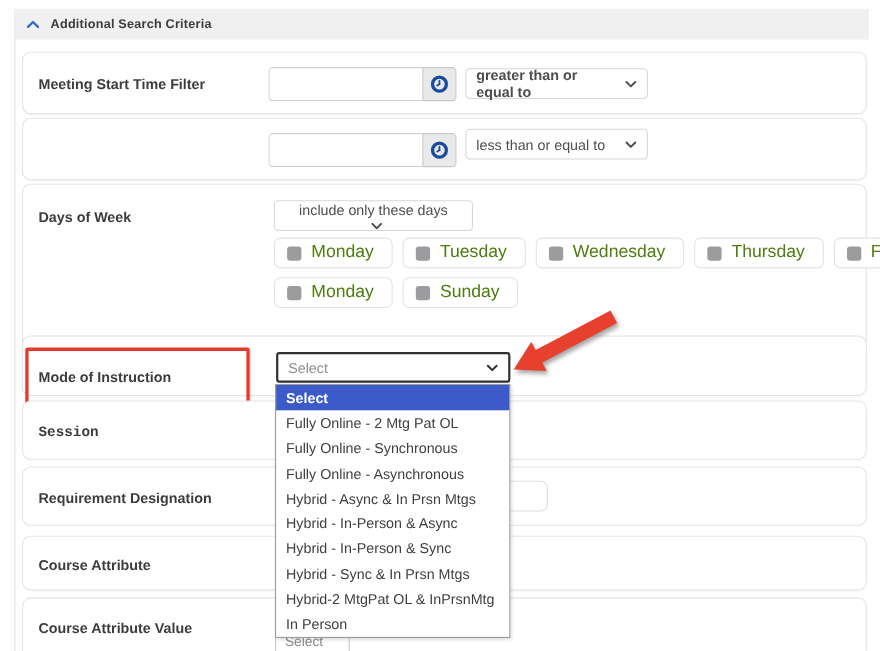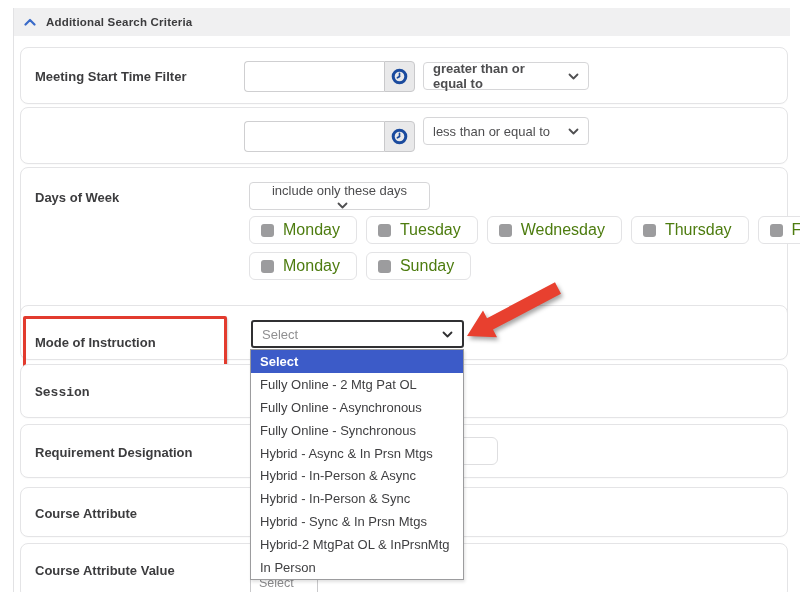--- a/index.html
+++ b/index.html
@@ -194,22 +194,22 @@
   </div>
 
   <div class="card" style="top:543px; height:56px;">
     <span class="row-label" style="top:19px;">Course Attribute Value</span>
   </div>
   <div class="partial-cav">Select</div>
 
   <div class="dropdown">
     <div class="opt opt-selected">Select</div>
     <div class="opt">Fully Online - 2 Mtg Pat OL</div>
+    <div class="opt">Fully Online - Synchronous</div>
     <div class="opt">Fully Online - Asynchronous</div>
-    <div class="opt">Fully Online - Synchronous</div>
     <div class="opt">Hybrid - Async &amp; In Prsn Mtgs</div>
     <div class="opt">Hybrid - In-Person &amp; Async</div>
     <div class="opt">Hybrid - In-Person &amp; Sync</div>
     <div class="opt">Hybrid - Sync &amp; In Prsn Mtgs</div>
     <div class="opt">Hybrid-2 MtgPat OL &amp; InPrsnMtg</div>
     <div class="opt">In Person</div>
   </div>
 
   <svg class="arrow-svg" viewBox="0 0 800 592">
     <polygon points="467,336 483,310.6 487,318.2 555,282.3 561,293.7 493,329.6 497,337.2" fill="#e8402f"></polygon>

